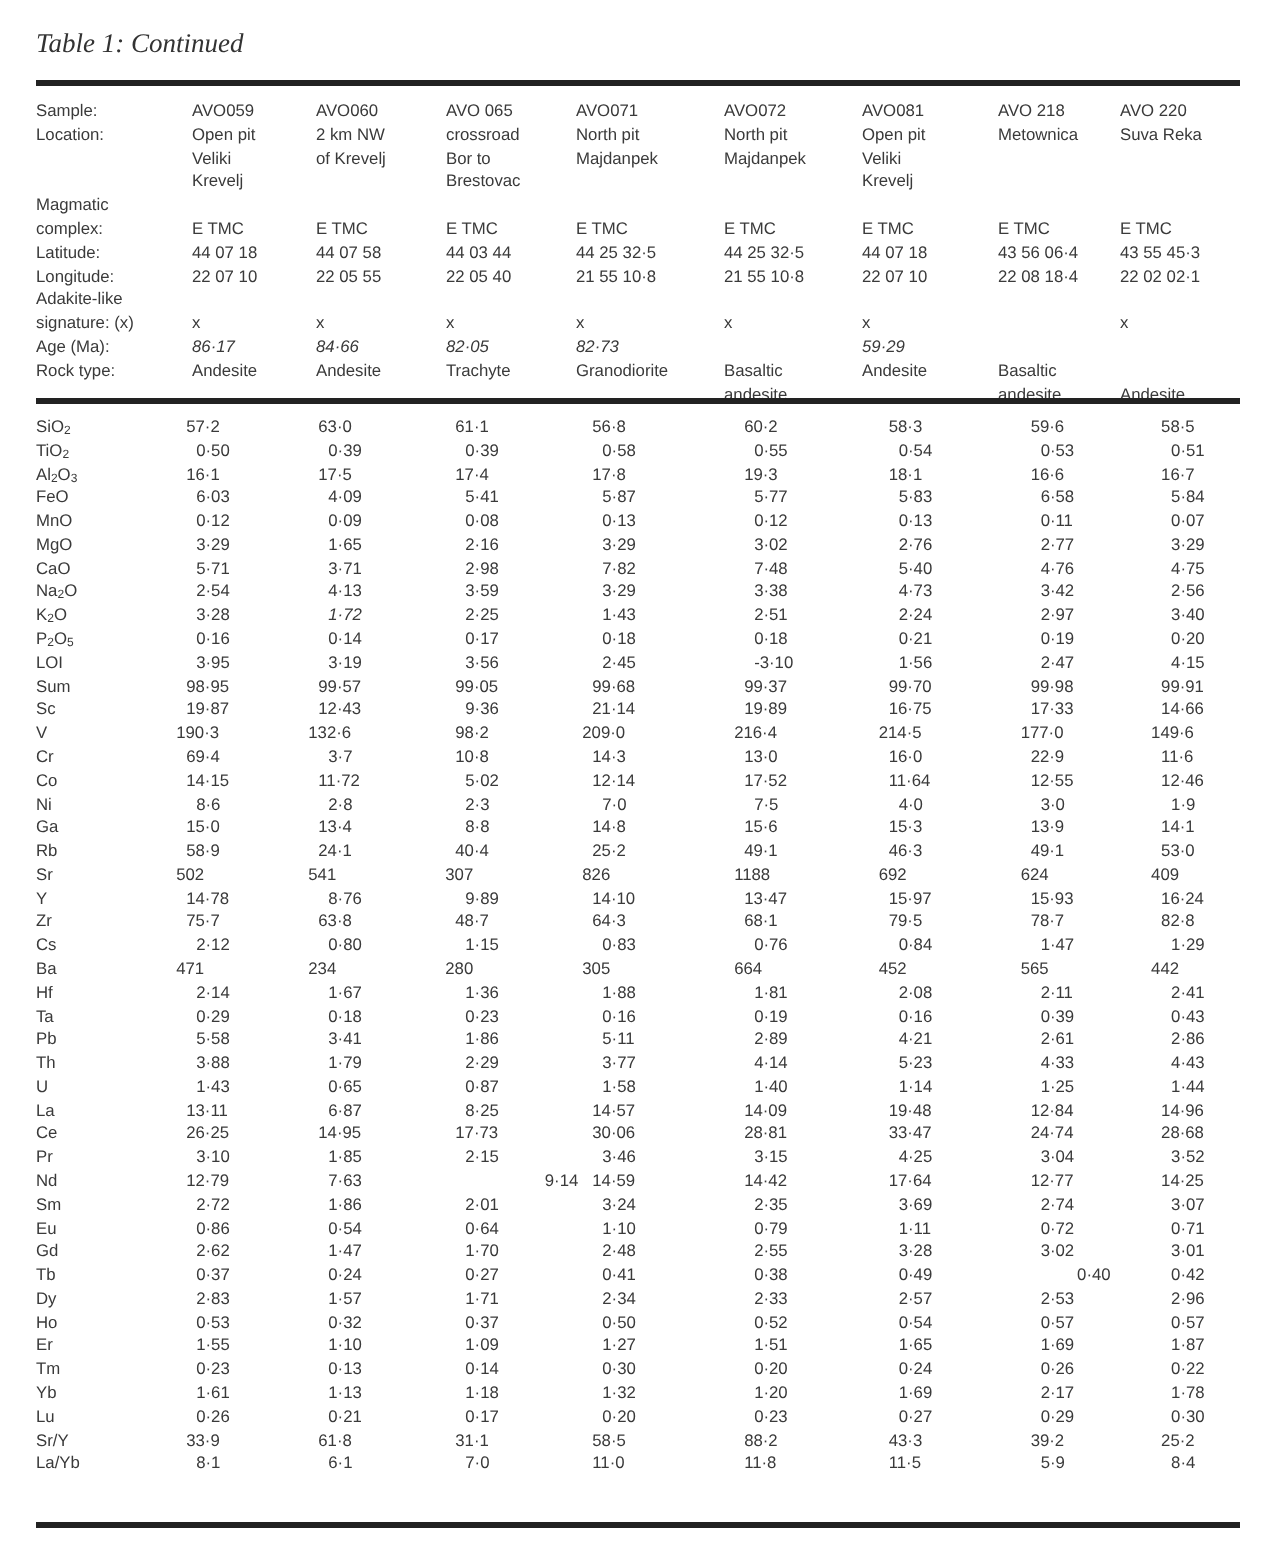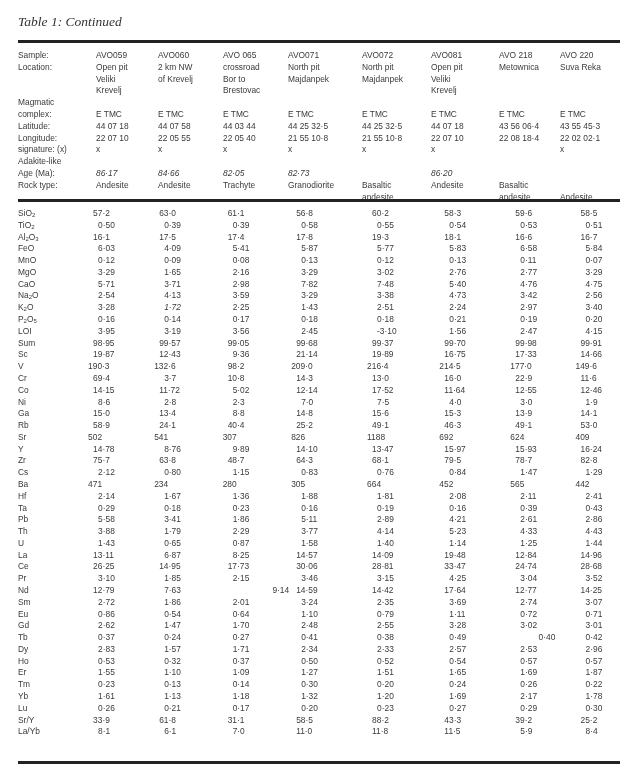--- a/index.html
+++ b/index.html
@@ -126,49 +126,49 @@
         <td class="c1">22 07 10</td>
         <td class="c2">22 05 55</td>
         <td class="c3">22 05 40</td>
         <td class="c4">21 55 10·8</td>
         <td class="c5">21 55 10·8</td>
         <td class="c6">22 07 10</td>
         <td class="c7">22 08 18·4</td>
         <td class="c8">22 02 02·1</td>
       </tr>
       <tr>
+        <td class="c0">Adakite-like</td>
+        <td class="c1"></td>
+        <td class="c2"></td>
+        <td class="c3"></td>
+        <td class="c4"></td>
+        <td class="c5"></td>
+        <td class="c6"></td>
+        <td class="c7"></td>
+        <td class="c8"></td>
+      </tr>
+      <tr>
         <td class="c0">signature: (x)</td>
         <td class="c1">x</td>
         <td class="c2">x</td>
         <td class="c3">x</td>
         <td class="c4">x</td>
         <td class="c5">x</td>
         <td class="c6">x</td>
         <td class="c7"></td>
         <td class="c8">x</td>
       </tr>
       <tr>
-        <td class="c0">Adakite-like</td>
-        <td class="c1"></td>
-        <td class="c2"></td>
-        <td class="c3"></td>
-        <td class="c4"></td>
-        <td class="c5"></td>
-        <td class="c6"></td>
-        <td class="c7"></td>
-        <td class="c8"></td>
-      </tr>
-      <tr>
         <td class="c0">Age (Ma):</td>
         <td class="c1 it">86·17</td>
         <td class="c2 it">84·66</td>
         <td class="c3 it">82·05</td>
         <td class="c4 it">82·73</td>
         <td class="c5 it"></td>
-        <td class="c6 it">86·20</td>
+        <td class="c6 it">59·29</td>
         <td class="c7 it"></td>
         <td class="c8 it"></td>
       </tr>
       <tr>
         <td class="c0">Rock type:</td>
         <td class="c1">Andesite</td>
         <td class="c2">Andesite</td>
         <td class="c3">Trachyte</td>
         <td class="c4">Granodiorite</td>
         <td class="c5">Basaltic</td>

